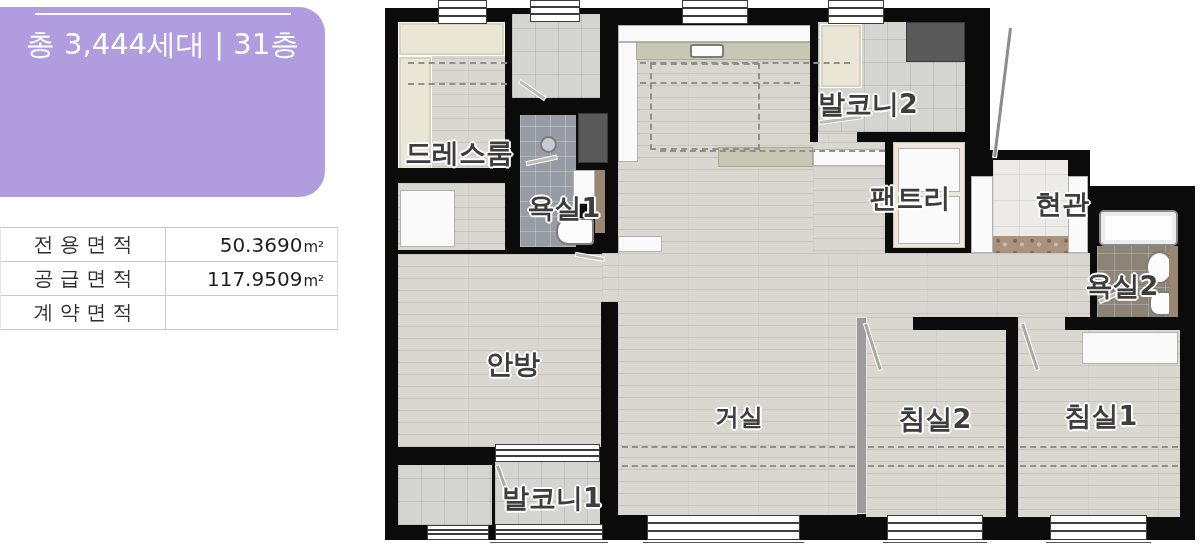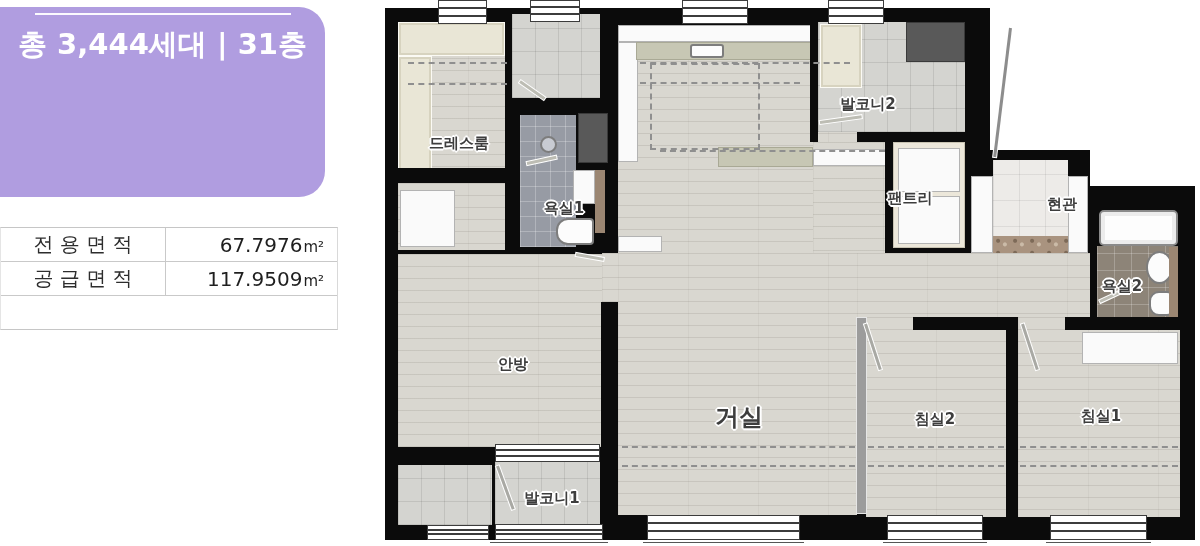--- a/index.html
+++ b/index.html
@@ -7,21 +7,21 @@
         font-family:"DejaVu Sans","Liberation Sans",sans-serif;}
 
   
   .card{position:absolute;left:0;top:7px;width:325px;height:190px;background:#b09de0;
         border-radius:0 26px 26px 0;color:#fff;display:flex;flex-direction:column;
         align-items:center;justify-content:flex-start;}
   .card-area{display:flex;align-items:baseline;margin-top:2px;line-height:1;}
   .card-area-value{font-size:92px;font-weight:700;letter-spacing:-2px;}
   .card-area-unit{font-size:56px;font-weight:700;margin-left:4px;}
   .card-divider{width:256px;height:2px;background:rgba(255,255,255,.95);margin-top:6px;}
-  .card-sub{font-size:29px;font-weight:700;margin-top:10px;letter-spacing:0px;white-space:nowrap;}
+  .card-sub{font-size:29px;font-weight:400;margin-top:10px;letter-spacing:0px;white-space:nowrap;}
 
   
   .atable{position:absolute;left:0;top:227px;width:338px;border-top:1px solid #c6c6c6;
           border-bottom:1px solid #c6c6c6;border-right:1px solid #d9d9d9;border-left:1px solid #e5e5e5;box-sizing:border-box;}
   .arow{display:flex;height:33px;align-items:center;border-bottom:1px solid #c9c9c9;}
   .arow:last-child{border-bottom:none;}
   .alabel{width:164px;text-align:center;font-size:20px;color:#2d2d2d;border-right:1px solid #c9c9c9;
           align-self:stretch;display:flex;align-items:center;justify-content:center;}
   .avalue{flex:1;text-align:right;padding-right:13px;font-size:20px;color:#1f1f1f;}
   .aunit{font-size:15px;margin-left:1px;}
@@ -60,45 +60,46 @@
   .round{border-radius:50%;}
   .tub{background:#fdfdfd;border:2px solid #8a8a8a;border-radius:5px;box-shadow:inset 0 0 0 4px #ececec;}
   .win{background:#fff;border:1px solid #3c3c3c;
        background-image:linear-gradient(#3c3c3c,#3c3c3c),linear-gradient(#3c3c3c,#3c3c3c);
        background-size:100% 2px;background-repeat:no-repeat;background-position:0 30%,0 68%;}
   .dash{border-top:2px dashed #8f8f8f;height:0;}
   .dashrect{border:2px dashed #8f8f8f;background:transparent;}
   .leaf{height:3px;background:#bdbdb4;box-shadow:0 0 0 1px #fff;transform-origin:left center;}
   .leafv{width:3px;background:#a9a9a4;box-shadow:0 0 0 1px #fff;transform-origin:top center;}
   .mline{background:#555;}
-  .rlabel{position:absolute;transform:translate(-50%,-50%);font-weight:700;font-size:15px;color:#3d3d3d;
+  .rlabel{position:absolute;transform:translate(-50%,-50%);font-weight:700;font-size:27px;color:#3d3d3d;
           white-space:nowrap;z-index:5;
           text-shadow:2px 0 #fff,-2px 0 #fff,0 2px #fff,0 -2px #fff,1px 1px #fff,-1px -1px #fff,1px -1px #fff,-1px 1px #fff;}
   .rlabel.big{font-size:24px;}
 </style>
 </head>
 <body>
 
 <div class="page">
 
   <section class="card">
     <div class="card-divider"></div>
     <div class="card-sub">총 3,444세대 | 31층</div>
   </section>
 
   <section class="atable">
     <div class="arow">
       <div class="alabel">전 용 면 적</div>
-      <div class="avalue"><span>67.7976</span><span class="aunit">m²</span></div>
+      <div class="avalue"><span>50.3690</span><span class="aunit">m²</span></div>
     </div>
     <div class="arow">
       <div class="alabel">공 급 면 적</div>
       <div class="avalue"><span>117.9509</span><span class="aunit">m²</span></div>
     </div>
     <div class="arow">
+      <div class="alabel">계 약 면 적</div>
     </div>
   </section>
 
   <section class="plan">
 
     <div class="wall" style="left:385px;top:8px;width:585px;height:532px"></div>
     <div class="wall" style="left:967px;top:8px;width:23px;height:142px"></div>
     <div class="wall" style="left:970px;top:150px;width:120px;height:390px"></div>
     <div class="wall" style="left:1090px;top:186px;width:105px;height:354px"></div>
 
@@ -195,21 +196,21 @@
 
     <div class="leaf" style="left:520px;top:80px;width:30px;transform:rotate(35deg)"></div>
     <div class="leaf" style="left:527px;top:162px;width:30px;transform:rotate(-12deg)"></div>
     <div class="leaf" style="left:576px;top:253px;width:28px;transform:rotate(10deg)"></div>
     <div class="leaf" style="left:820px;top:121px;width:42px;transform:rotate(-8deg)"></div>
     <div class="leafv" style="left:864px;top:324px;height:48px;transform:rotate(-18deg)"></div>
     <div class="leafv" style="left:1021px;top:324px;height:48px;transform:rotate(-18deg)"></div>
     <div class="leaf" style="left:1100px;top:300px;width:40px;transform:rotate(-25deg)"></div>
     <div class="leafv" style="left:496px;top:466px;height:46px;transform:rotate(-20deg)"></div>
 
-    <span class="rlabel" style="left:459px;top:143px">드레스룸</span>
+    <span class="rlabel" style="left:459px;top:153px">드레스룸</span>
     <span class="rlabel" style="left:564px;top:208px">욕실1</span>
     <span class="rlabel" style="left:868px;top:104px">발코니2</span>
     <span class="rlabel" style="left:910px;top:198px">팬트리</span>
     <span class="rlabel" style="left:1062px;top:204px">현관</span>
     <span class="rlabel" style="left:1122px;top:286px">욕실2</span>
     <span class="rlabel" style="left:513px;top:364px">안방</span>
     <span class="rlabel big" style="left:739px;top:417px">거실</span>
     <span class="rlabel" style="left:935px;top:419px">침실2</span>
     <span class="rlabel" style="left:1101px;top:416px">침실1</span>
     <span class="rlabel" style="left:552px;top:498px">발코니1</span>

